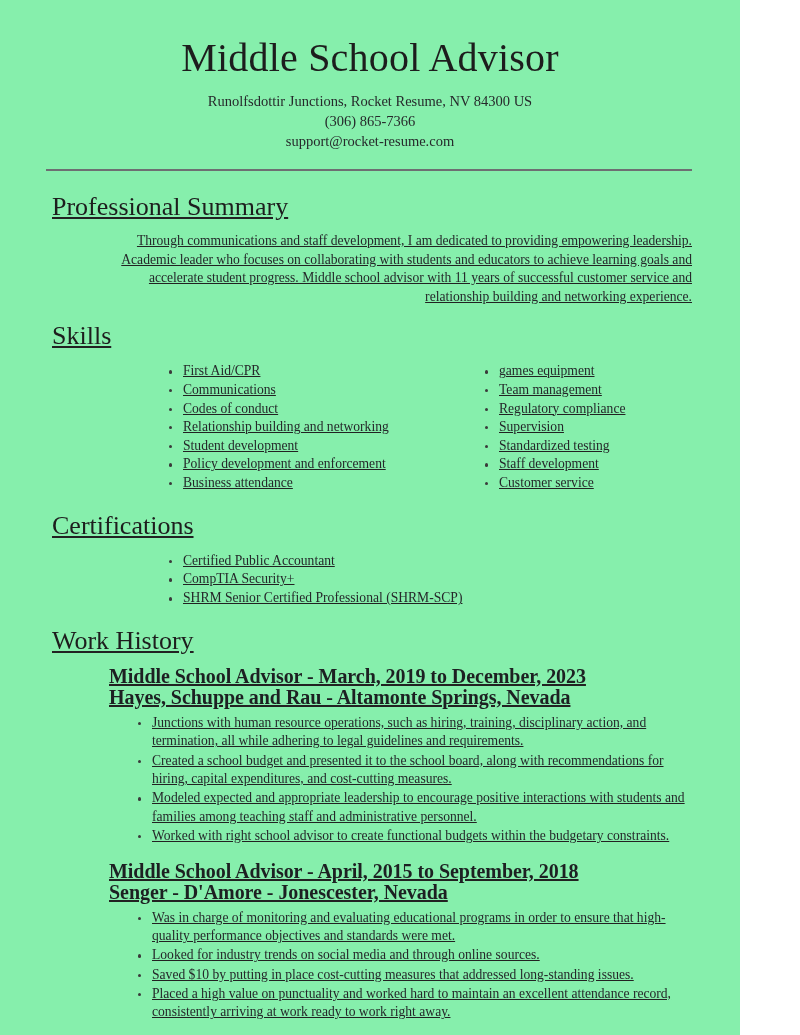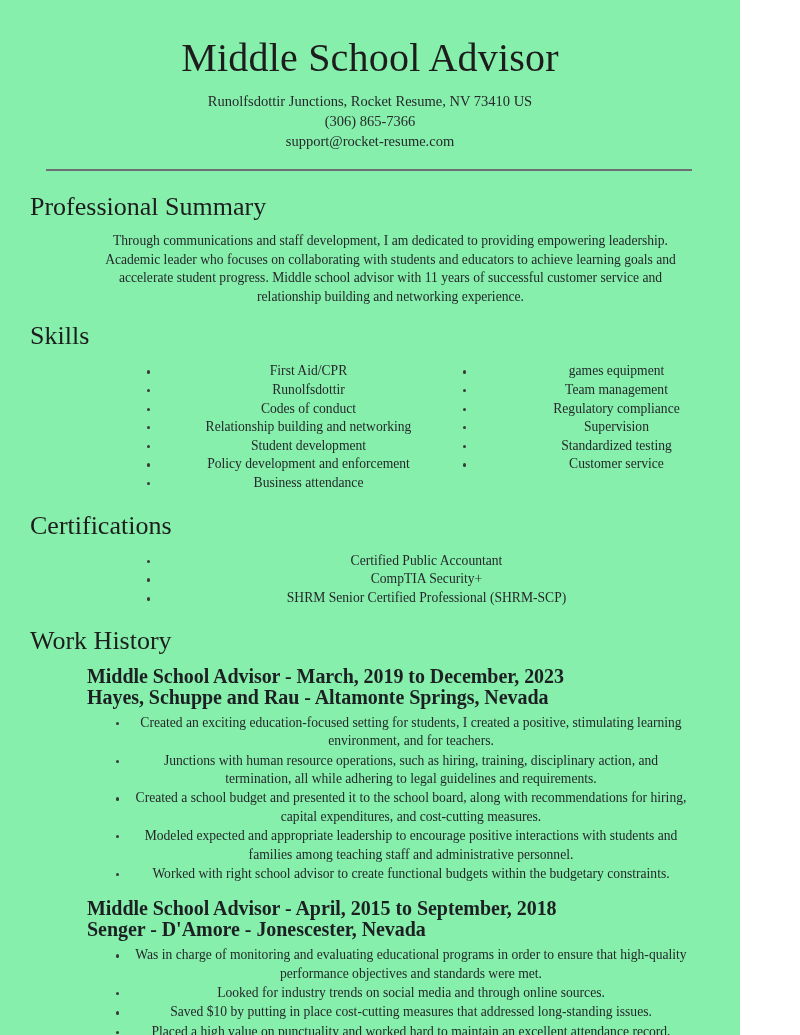--- a/index.html
+++ b/index.html
@@ -47,21 +47,22 @@
   }
 
   .divider {
     height: 0;
     border-top: 2px solid #6d6f72;
     margin: 18px 48px 0 46px;
   }
 
   
   .section {
-    padding: 0 48px 0 30px;
+    padding: 0 48px 0 52px;
+    text-decoration: underline;
   }
   .section-title {
     font-family: "Liberation Serif", "DejaVu Serif", serif;
     font-size: 26px;
     line-height: 32px;
     font-weight: 400;
     color: #1d1d1d;
     margin: 0;
     padding: 0;
   }
@@ -69,29 +70,28 @@
   .section-title.skl   { margin-top: 14px; }
   .section-title.cert  { margin-top: 17px; }
   .section-title.work  { margin-top: 17px; }
 
   .summary-body {
     margin: 9px 0 0 59px;
     font-size: 13.6px;
     line-height: 18.6px;
     color: #25282a;
     max-width: 625px;
-    text-align: center;
+    text-align: right;
   }
 
   
   ul.bullets {
     list-style: none;
     margin: 0;
     padding: 0;
-    text-align: center;
   }
   ul.bullets > li {
     position: relative;
     padding-left: 21px;
     font-size: 13.6px;
     line-height: 18.4px;
     color: #25282a;
     margin-bottom: 0.5px;
   }
   ul.bullets > li::before {
@@ -152,53 +152,54 @@
     margin-bottom: 0.6px;
   }
 </style>
 </head>
 <body>
 
 <div class="page">
 
   <div class="header">
     <h1 class="resume-title">Middle School Advisor</h1>
-    <p class="contact-line">Runolfsdottir Junctions, Rocket Resume, NV 73410 US</p>
+    <p class="contact-line">Runolfsdottir Junctions, Rocket Resume, NV 84300 US</p>
     <p class="contact-line">(306) 865-7366</p>
     <p class="contact-line">support@rocket-resume.com</p>
   </div>
 
   <div class="divider"></div>
 
   <div class="section">
     <h2 class="section-title sum">Professional Summary</h2>
     <p class="summary-body">Through communications and staff development, I am dedicated to providing empowering leadership. Academic leader who focuses on collaborating with students and educators to achieve learning goals and accelerate student progress. Middle school advisor with 11 years of successful customer service and relationship building and networking experience.</p>
   </div>
 
   <div class="section">
     <h2 class="section-title skl">Skills</h2>
     <div class="skills-wrap">
       <div class="skills-col left">
         <ul class="bullets">
             <li>First Aid/CPR</li>
-            <li>Runolfsdottir</li>
+            <li>Communications</li>
             <li>Codes of conduct</li>
             <li>Relationship building and networking</li>
             <li>Student development</li>
             <li>Policy development and enforcement</li>
             <li>Business attendance</li>
           </ul>
       </div>
       <div class="skills-col right">
         <ul class="bullets">
             <li>games equipment</li>
             <li>Team management</li>
             <li>Regulatory compliance</li>
             <li>Supervision</li>
             <li>Standardized testing</li>
+            <li>Staff development</li>
             <li>Customer service</li>
           </ul>
       </div>
     </div>
   </div>
 
   <div class="section">
     <h2 class="section-title cert">Certifications</h2>
     <div class="certs-wrap">
       <ul class="bullets">
@@ -210,21 +211,20 @@
   </div>
 
   <div class="section">
     <h2 class="section-title work">Work History</h2>
     <div class="jobs-wrap">
         <div class="job">
           <div class="job-line">Middle School Advisor - March, 2019 to December, 2023</div>
           <div class="job-line">Hayes, Schuppe and Rau - Altamonte Springs, Nevada</div>
           <div class="job-bullets">
             <ul class="bullets">
-              <li>Created an exciting education-focused setting for students, I created a positive, stimulating learning environment, and for teachers.</li>
               <li>Junctions with human resource operations, such as hiring, training, disciplinary action, and termination, all while adhering to legal guidelines and requirements.</li>
               <li>Created a school budget and presented it to the school board, along with recommendations for hiring, capital expenditures, and cost-cutting measures.</li>
               <li>Modeled expected and appropriate leadership to encourage positive interactions with students and families among teaching staff and administrative personnel.</li>
               <li>Worked with right school advisor to create functional budgets within the budgetary constraints.</li>
             </ul>
           </div>
         </div>
         <div class="job">
           <div class="job-line">Middle School Advisor - April, 2015 to September, 2018</div>
           <div class="job-line">Senger - D'Amore - Jonescester, Nevada</div>

